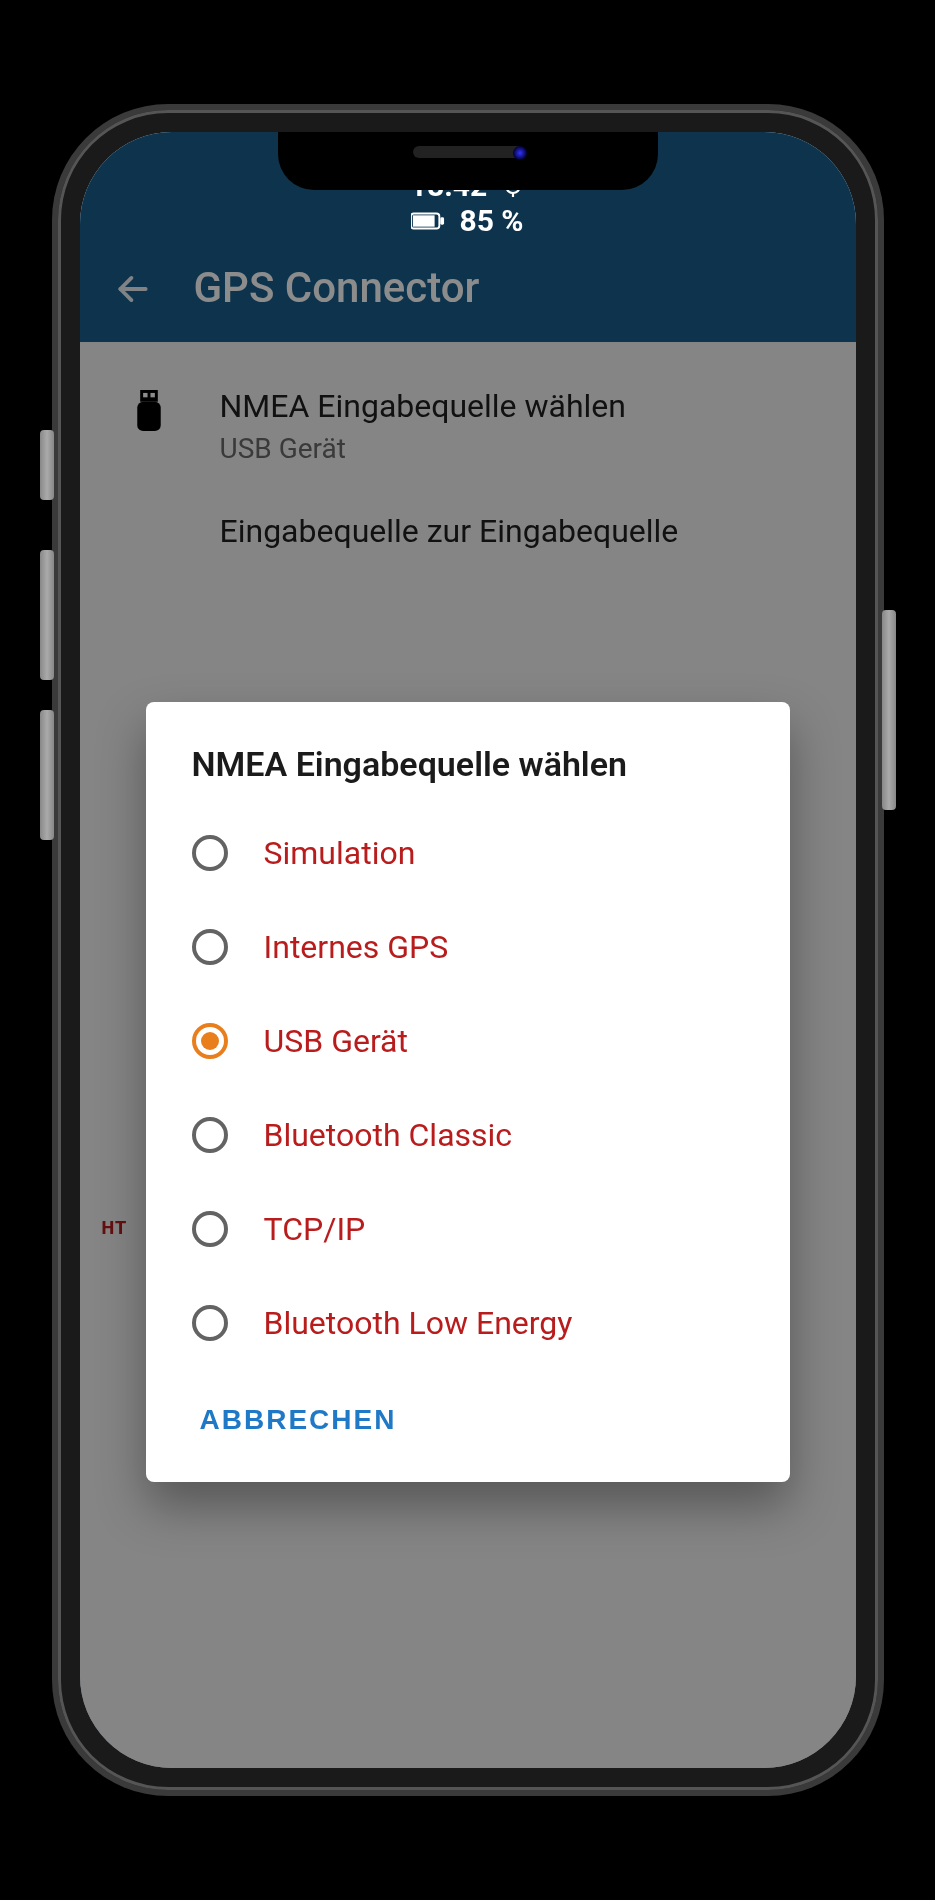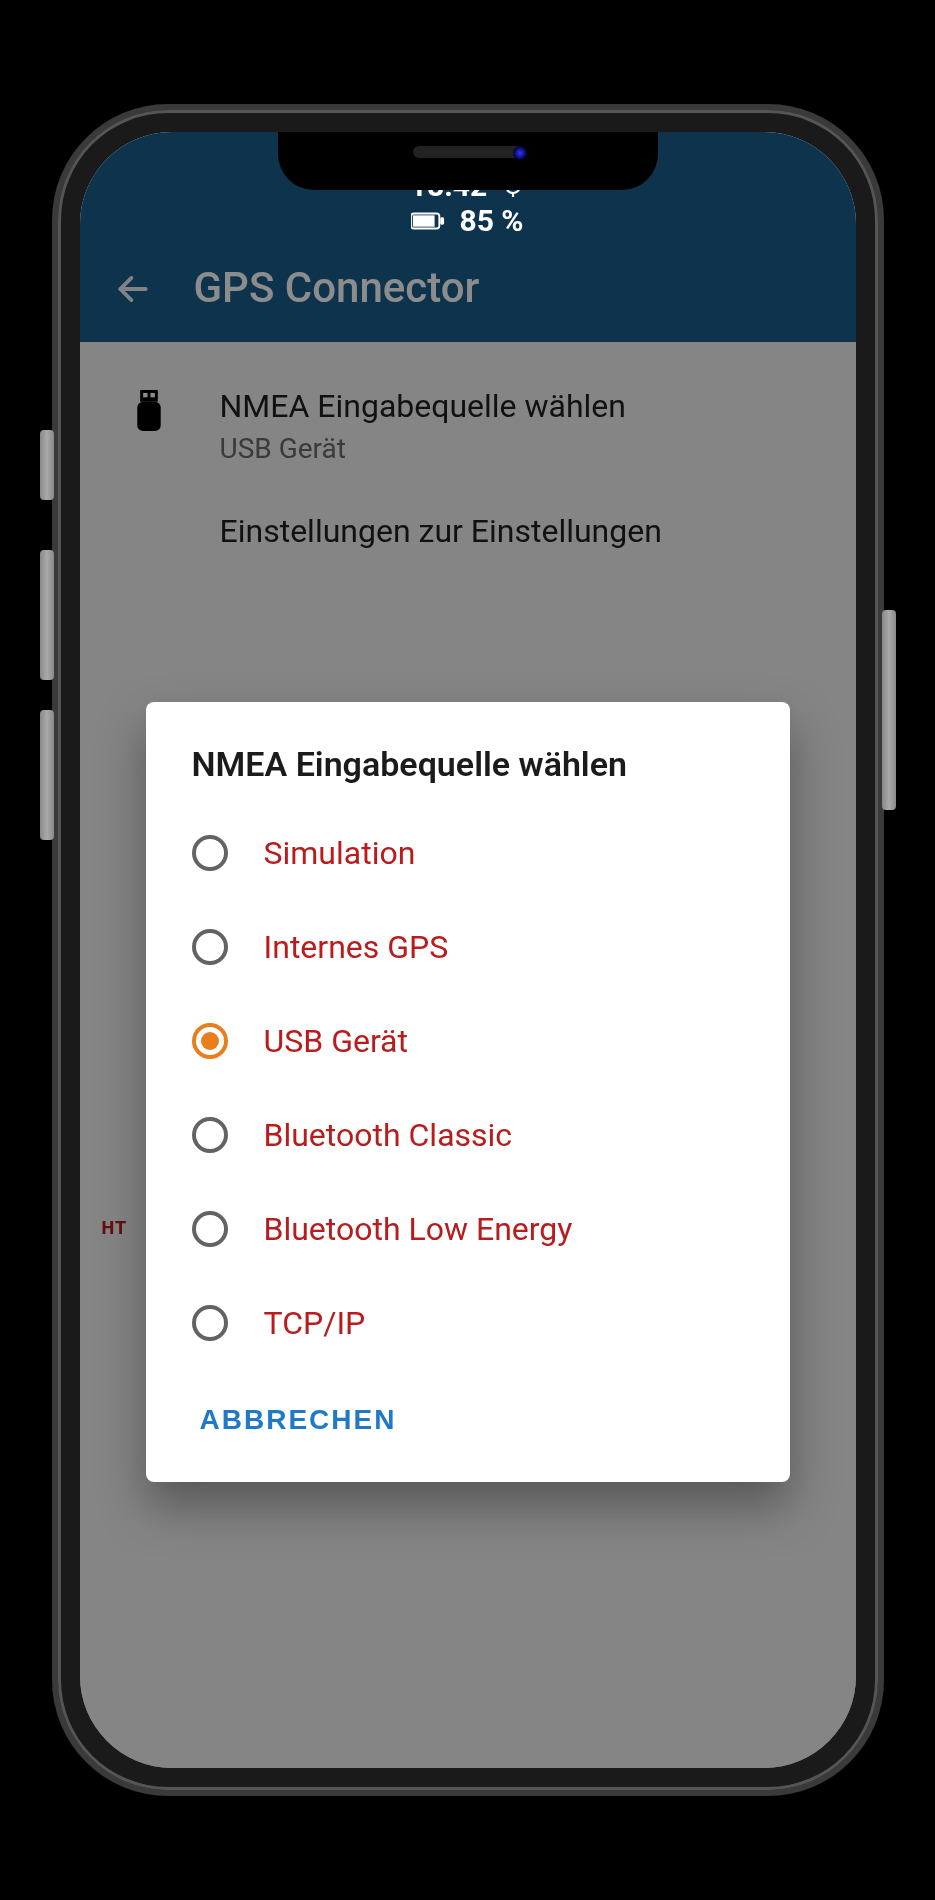--- a/index.html
+++ b/index.html
@@ -186,21 +186,21 @@
             </div>
             <div class="pref-texts">
               <div class="pt">NMEA Eingabequelle wählen</div>
               <div class="ps">USB Gerät</div>
             </div>
           </div>
 
           <div class="pref-row">
             <div class="pref-icon"></div>
             <div class="pref-texts">
-              <div class="pt">Einstellungen zur Einstellungen</div>
+              <div class="pt">Eingabequelle zur Eingabequelle</div>
             </div>
           </div>
         </div>
 
         <div class="footer-ht">HT</div>
       </div>
 
       <div class="statusbar">
         <div class="left">
           <span>18:42</span>
@@ -250,27 +250,27 @@
             <div class="radio-row">
               <div class="radio">
                 <div class="ring"></div>
               </div>
               <span>Bluetooth Classic</span>
             </div>
             <div class="radio-row">
               <div class="radio">
                 <div class="ring"></div>
               </div>
+              <span>TCP/IP</span>
+            </div>
+            <div class="radio-row">
+              <div class="radio">
+                <div class="ring"></div>
+              </div>
               <span>Bluetooth Low Energy</span>
-            </div>
-            <div class="radio-row">
-              <div class="radio">
-                <div class="ring"></div>
-              </div>
-              <span>TCP/IP</span>
             </div>
           </div>
         <div class="dialog-actions">
           <button class="btn-flat">ABBRECHEN</button>
         </div>
       </div>
 
     </div>
   </div>
 </div>

